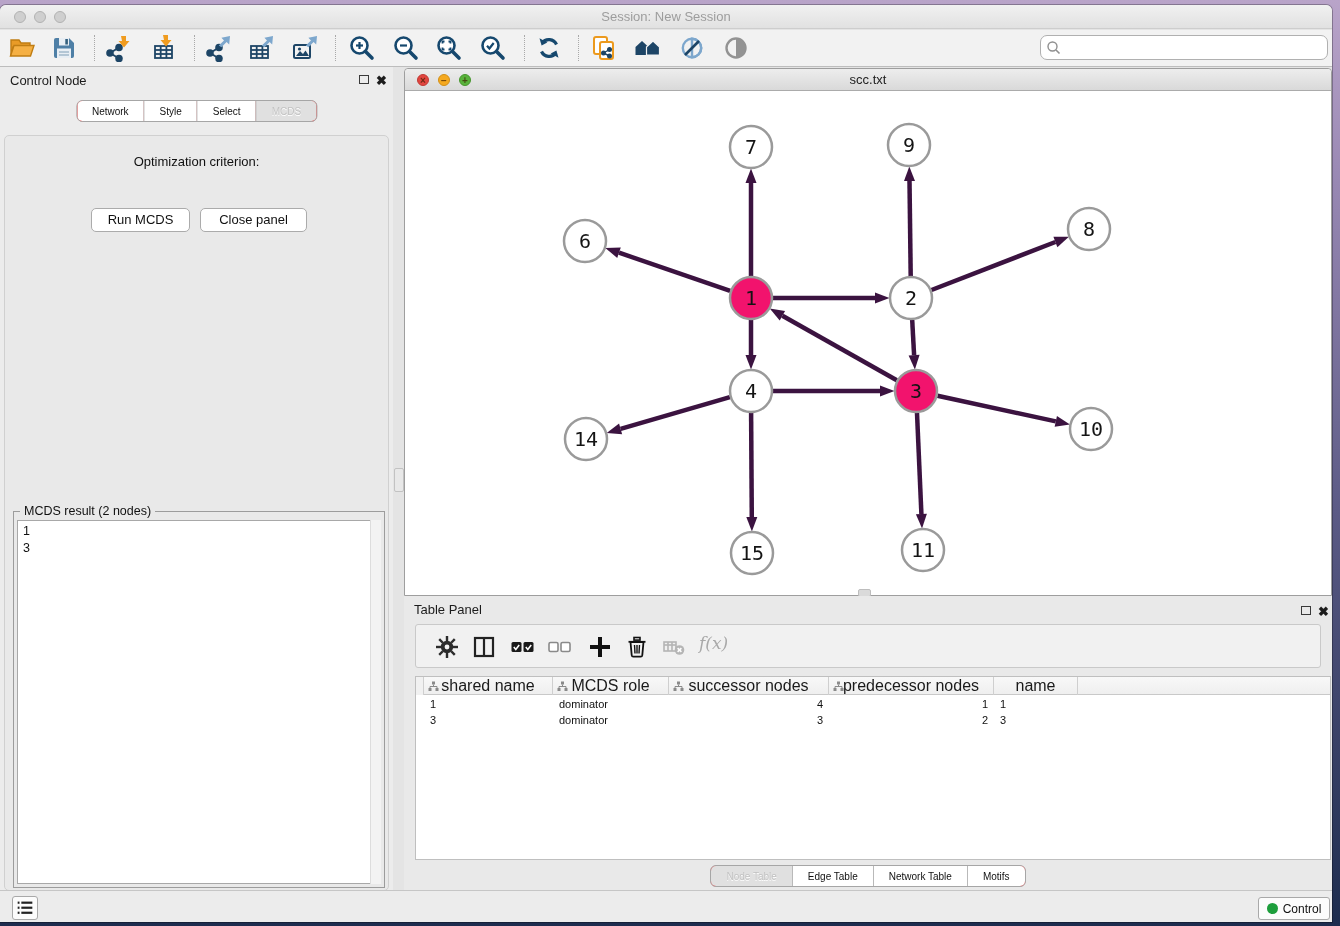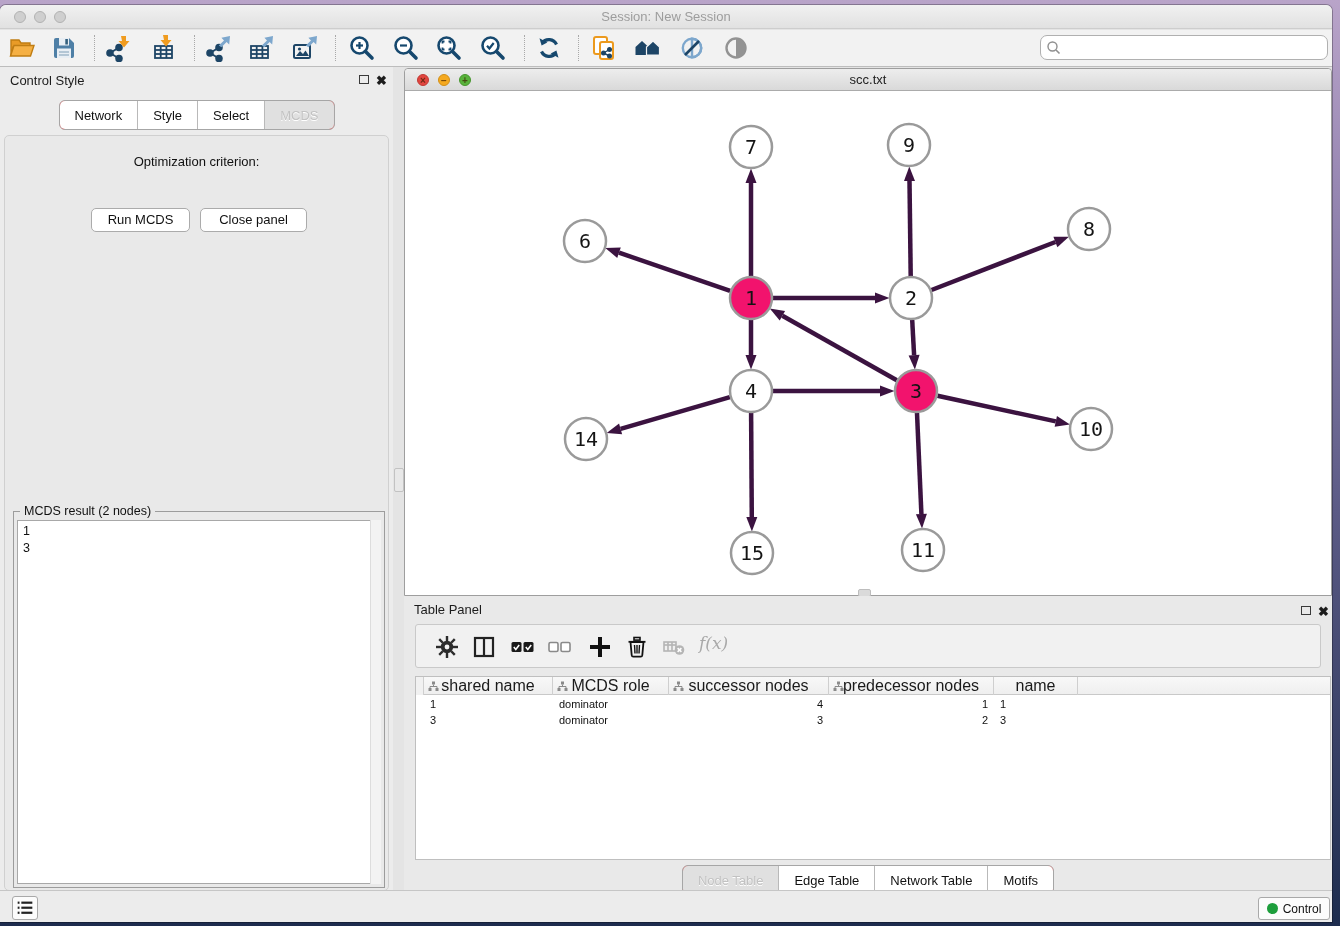--- a/index.html
+++ b/index.html
@@ -23,22 +23,22 @@
   .search-box{position:absolute;left:1040px;top:5px;width:288px;height:25px;border:1px solid #b0b0b0;
     border-radius:7px;background:#fff;}
   .search-box svg{position:absolute;left:5px;top:4px;}
   .search-box input{position:absolute;left:24px;top:1px;width:258px;height:21px;border:none;outline:none;
     font-size:13px;background:transparent;font-family:"Liberation Sans",sans-serif;}
   
   .control-panel{position:absolute;left:0;top:62px;width:393px;height:823px;background:#ececec;}
   .panel-title{position:absolute;left:10px;top:6px;font-size:13px;color:#1c1c1c;}
   .float-btn{position:absolute;width:10px;height:9px;border:1.5px solid #3a3a3a;background:transparent;}
   .close-btn{position:absolute;font-size:13px;font-weight:bold;color:#1c1c1c;line-height:13px;}
-  .seg-group{position:absolute;display:flex;height:30px;border:1px solid #a6a6a6;border-radius:6px;
-    overflow:hidden;background:#ef4444;font-size:13px;}
+  .seg-group{position:absolute;display:flex;height:22px;border:1px solid #a6a6a6;border-radius:6px;
+    overflow:hidden;background:#ef4444;font-size:10px;}
   .seg{display:flex;align-items:center;justify-content:center;padding:0 15px;background:#fff;color:#111;
     border-left:1px solid #b9b9b9;white-space:nowrap;cursor:default;}
   .seg:first-child{border-left:none;}
   .seg.active{background:#e0e0e0;color:#c2c2c2;text-shadow:0 1px 0 #fff;}
   .tab-pane{position:absolute;left:4px;top:56px;width:385px;height:756px;background:#e9e9e9;
     border:1px solid #d0d0d0;border-radius:5px;margin-top:12px;}
   .opt-label{position:absolute;left:0;top:18px;width:100%;text-align:center;font-size:13px;}
   .dropdown{position:absolute;left:40px;top:40px;width:312px;height:24px;background:#fff;
     border:1px solid #ababab;border-radius:5px;font-size:13px;}
   .dropdown .dd-text{position:absolute;left:10px;top:4px;}
@@ -232,21 +232,21 @@
     <div class="search-box">
       <svg width="16" height="16" viewBox="0 0 16 16">
             <circle cx="6.5" cy="6.5" r="4.5" fill="none" stroke="#8f8f8f" stroke-width="1.4"></circle>
             <line x1="10" y1="10" x2="13.5" y2="13.5" stroke="#8f8f8f" stroke-width="1.6"></line>
           </svg>
       <input type="text" placeholder="" style="">
     </div>
   </div>
 
   <div class="control-panel">
-    <div class="panel-title">Control Style</div>
+    <div class="panel-title">Control Node</div>
     <div class="float-btn" style="left:359px;top:8px"></div>
     <div class="close-btn" style="left:376px;top:7px">✖</div>
     <div class="seg-group" style="left:50%;top:33px;transform:translateX(-50%)" id="cp-tabs">
           <span class="seg">Network</span>
           <span class="seg">Style</span>
           <span class="seg">Select</span>
           <span class="seg active">MCDS</span>
         </div>
     <div class="tab-pane">
       <div class="opt-label">Optimization criterion:</div>

